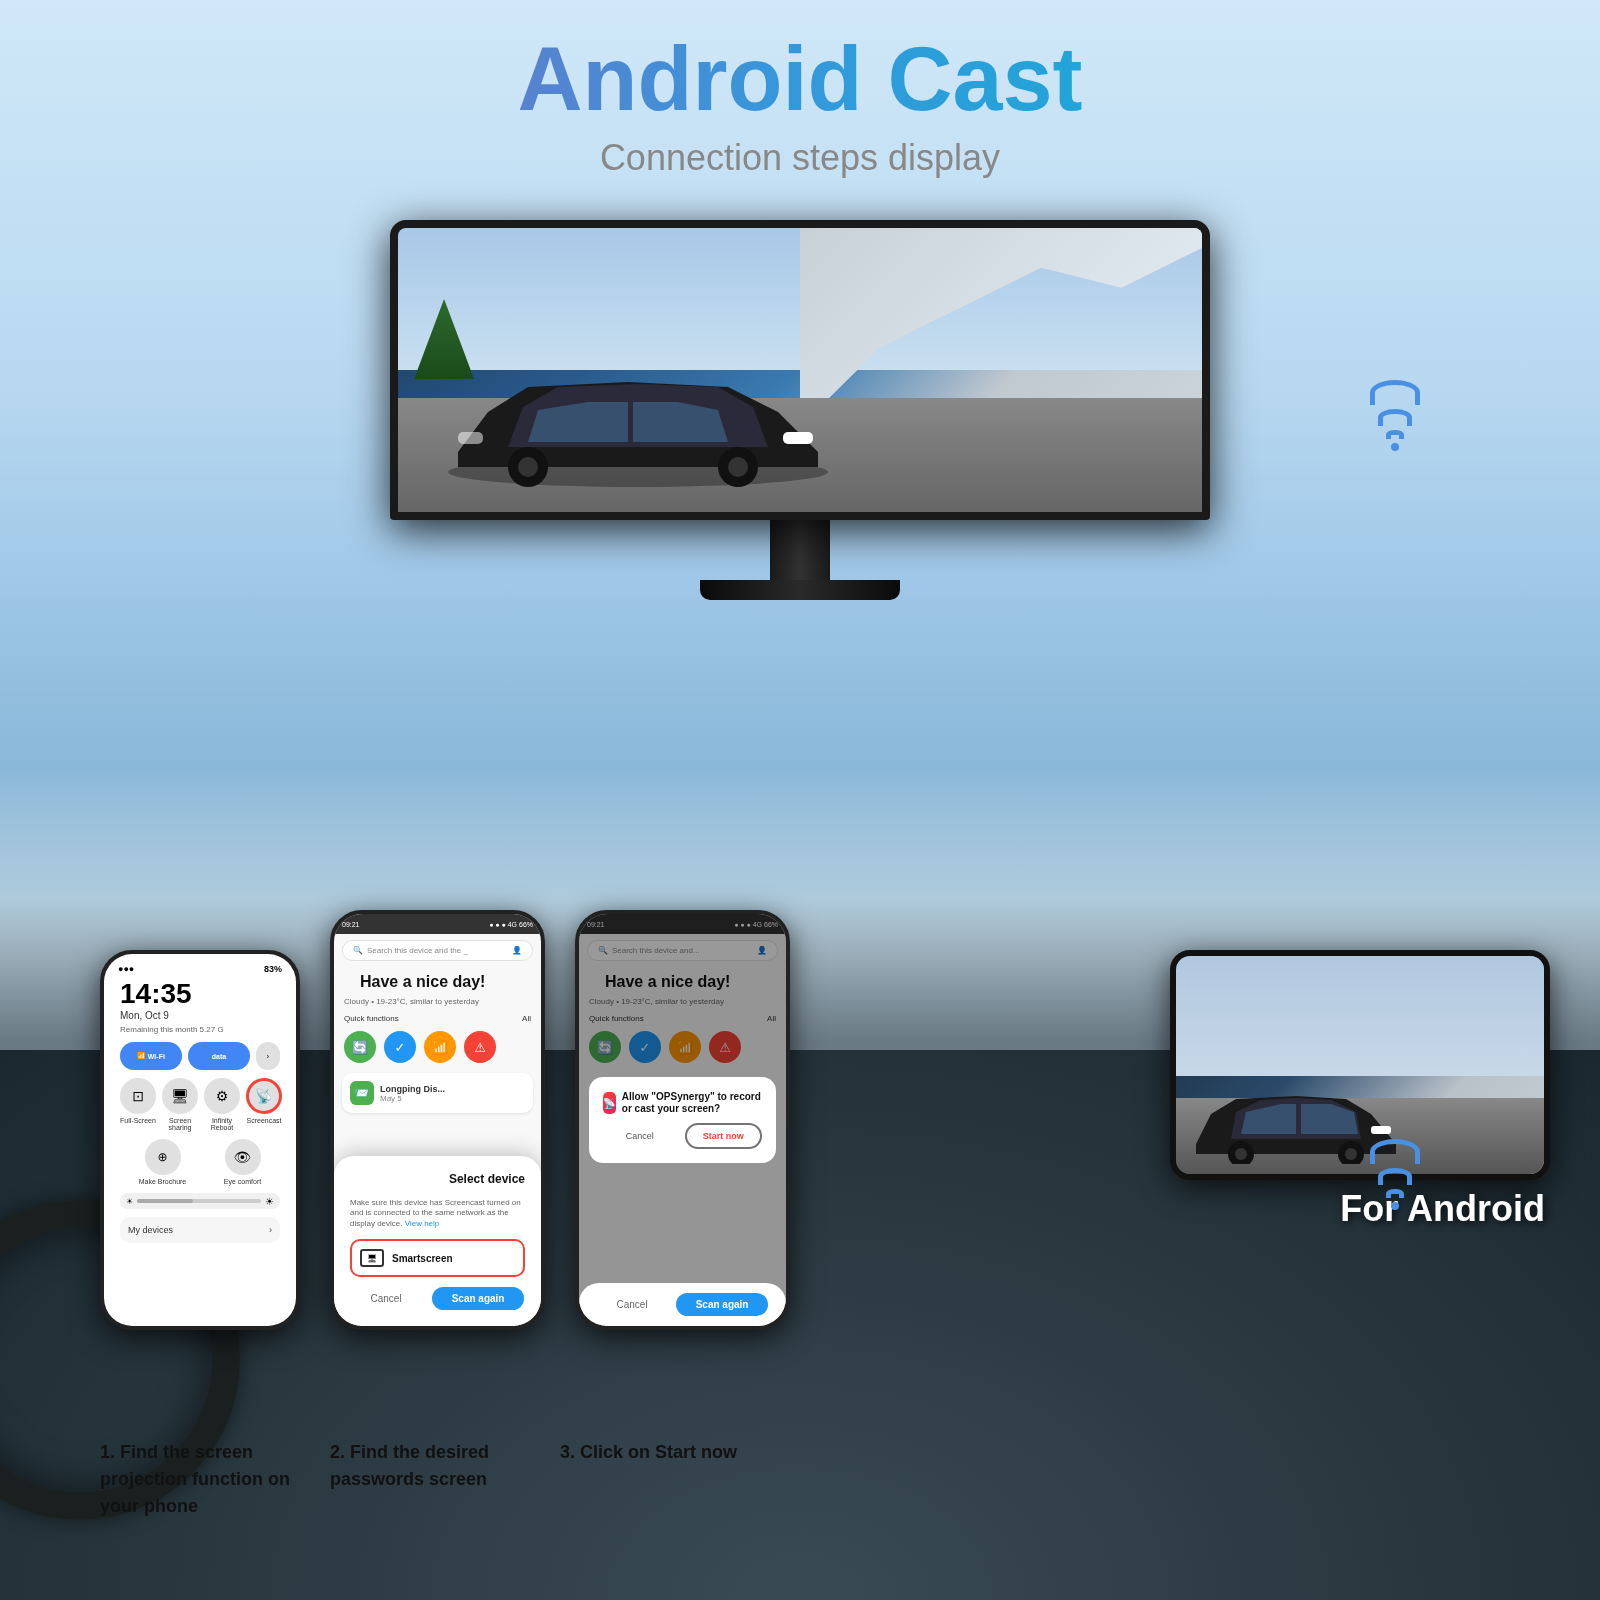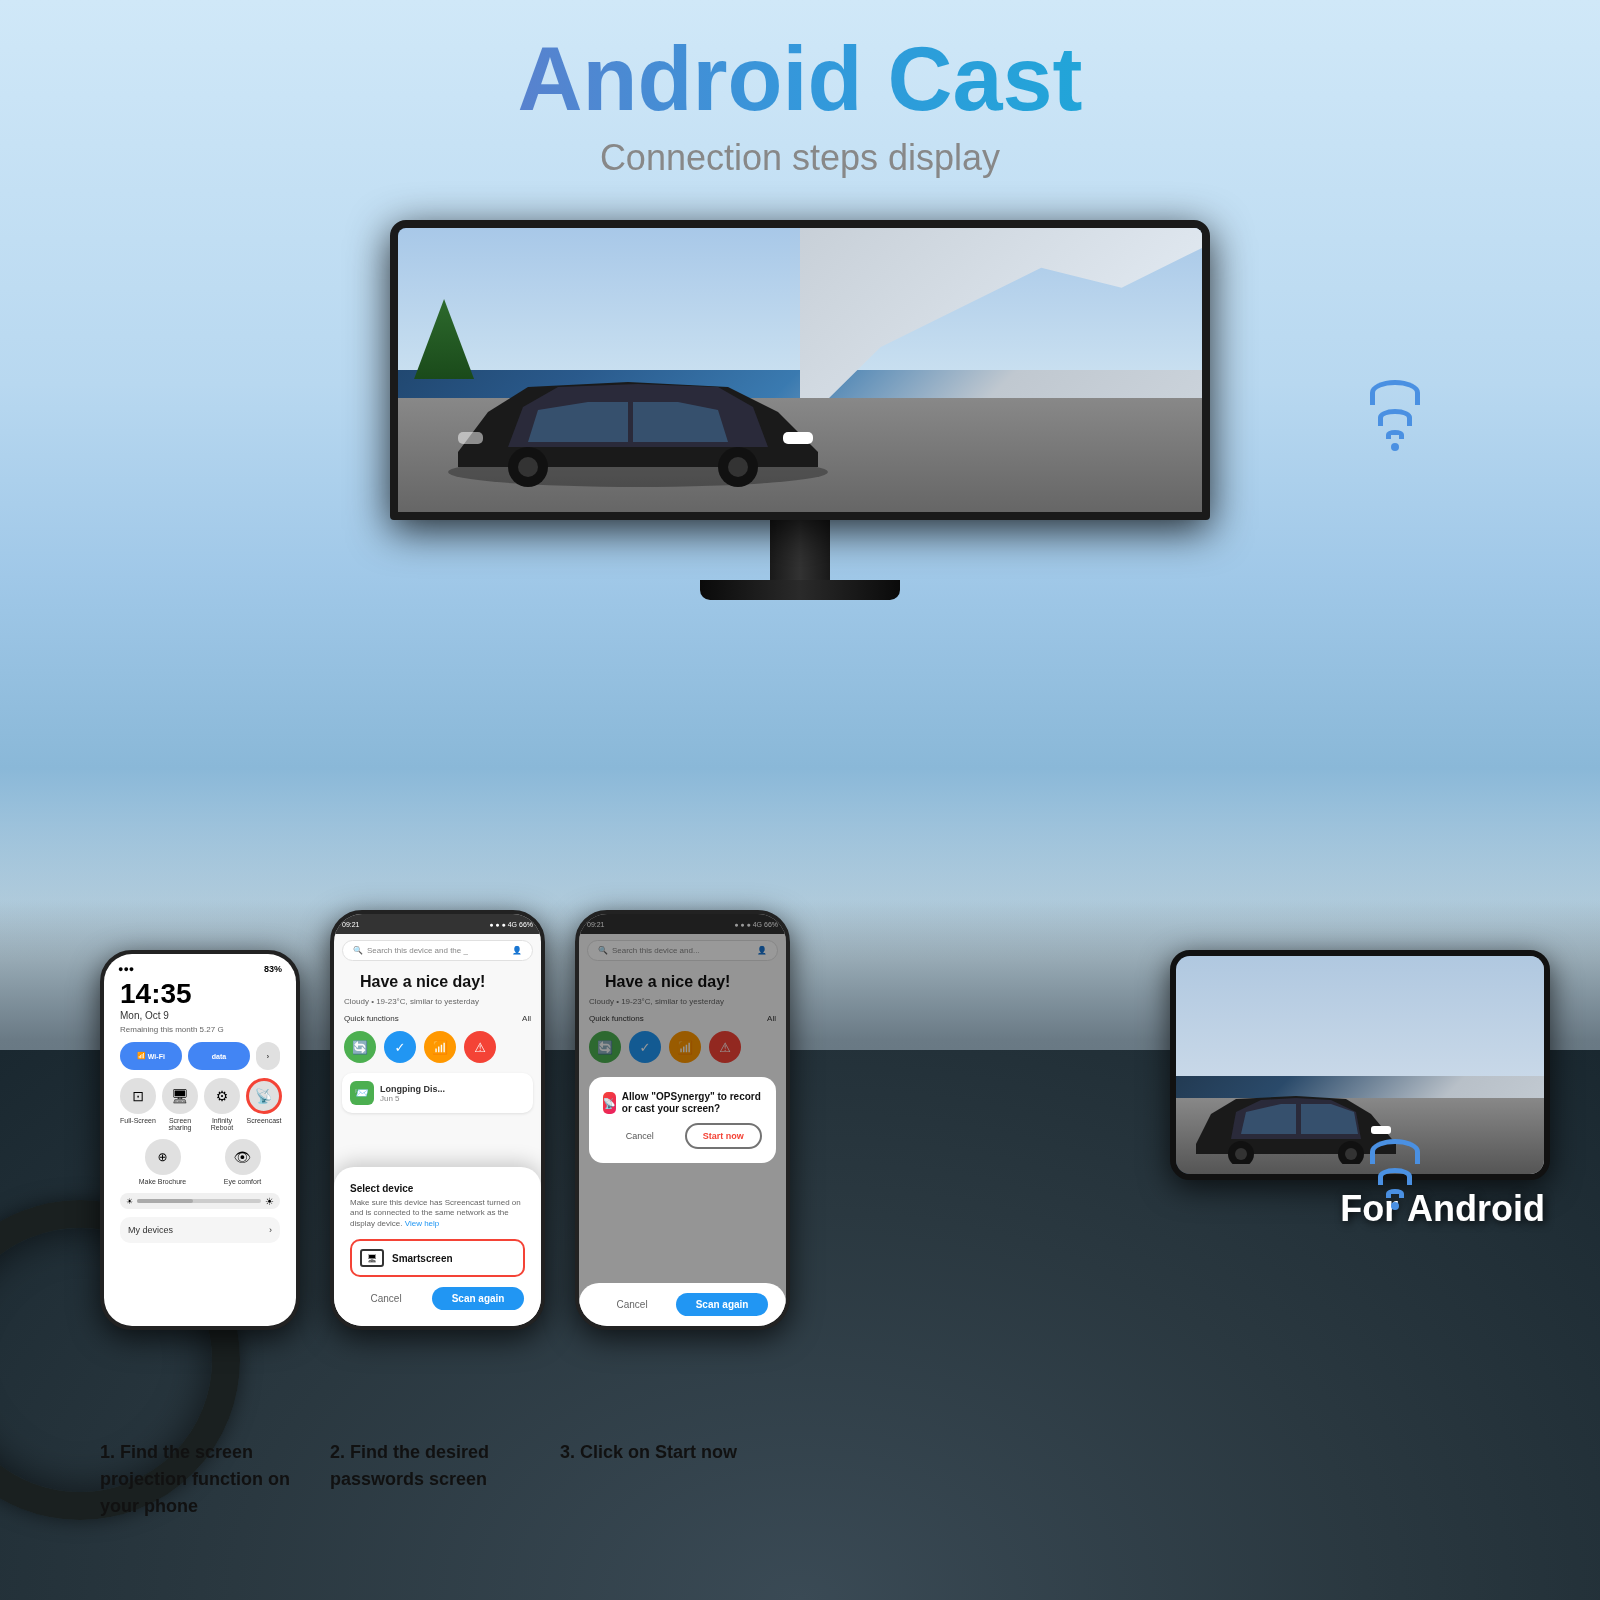--- a/index.html
+++ b/index.html
@@ -471,24 +471,25 @@
       bottom: 0;
       left: 0;
       right: 0;
       background: white;
       border-radius: 20px 20px 0 0;
       padding: 16px;
       box-shadow: 0 -4px 20px rgba(0,0,0,0.2);
     }
 
     .modal-title {
-      font-size: 10px;
+      font-size: 12px;
       font-weight: 700;
       color: #111;
-      margin-bottom: 4px;
+      margin-bottom: 12px;
+      text-align: right;
     }
 
     .modal-desc {
       font-size: 8px;
       color: #666;
       margin-bottom: 10px;
       line-height: 1.3;
     }
 
     .modal-desc a {
@@ -854,21 +855,21 @@
         <div class="quick-icon-btn quick-icon-green">🔄</div>
         <div class="quick-icon-btn quick-icon-blue">✓</div>
         <div class="quick-icon-btn quick-icon-orange">📶</div>
         <div class="quick-icon-btn quick-icon-red">⚠</div>
       </div>
 
       <div class="phone2-notification">
         <div style="width:24px;height:24px;background:#4CAF50;border-radius:6px;display:flex;align-items:center;justify-content:center;font-size:12px;flex-shrink:0;">📨</div>
         <div>
           <div style="font-weight:600;font-size:9px;">Longping Dis...</div>
-          <div style="color:#888;font-size:8px;">Jun 5</div>
+          <div style="color:#888;font-size:8px;">May 5</div>
         </div>
       </div>
 
       <div class="select-device-modal">
         <div class="modal-title">Select device</div>
         <div class="modal-desc">
           <span>Make sure this device has Screencast turned on and is connected to the same network as the display device.</span>
           <a>View help</a>
         </div>
         <div class="device-item">

